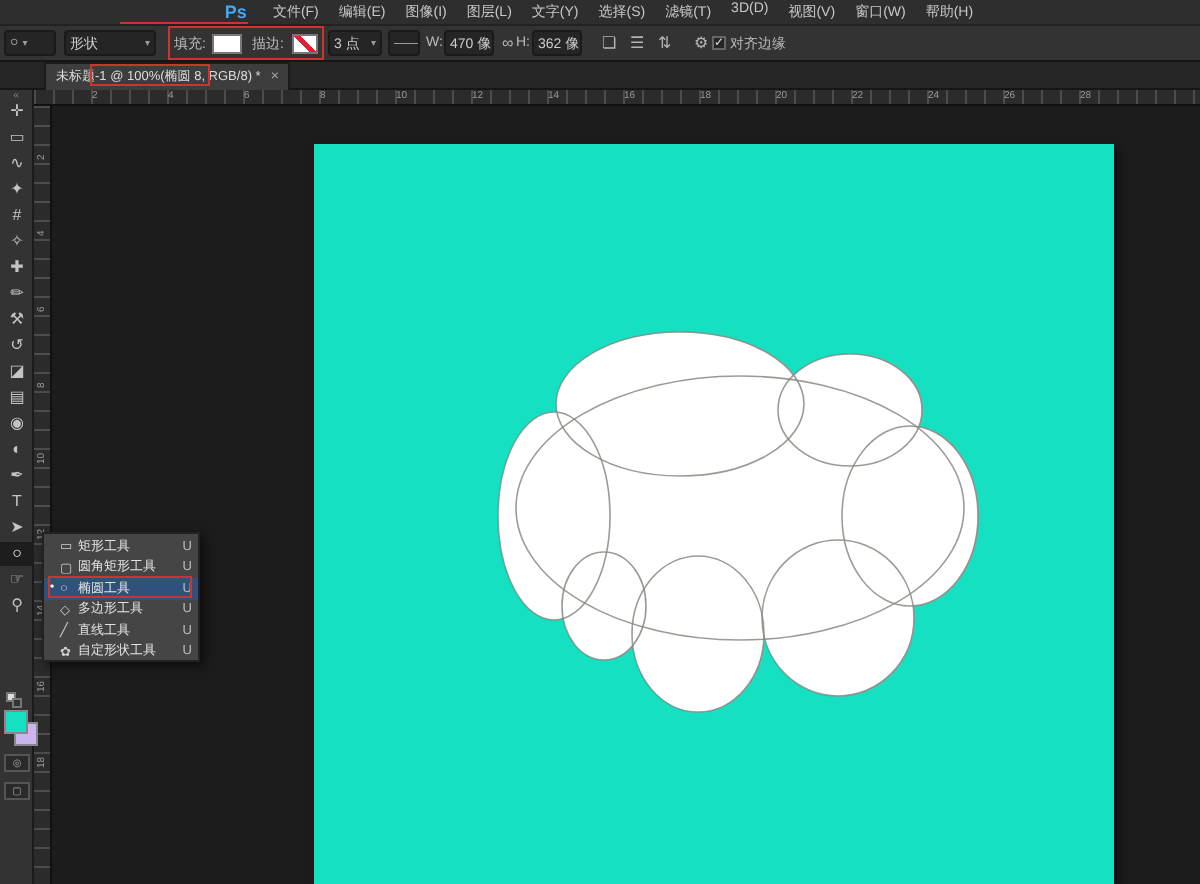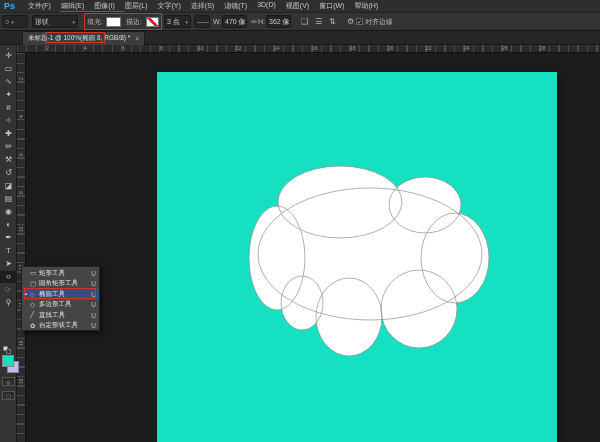--- a/index.html
+++ b/index.html
@@ -1,21 +1,21 @@
 <!DOCTYPE html>
 <html style="--red: #cc352b; --teal: #15e1c2; --bg-swatch: #c9b6f0; --hl: #30517c;"><head>
 <meta charset="utf-8">
 <style>
   :root{
     --red:#cc352b; --teal:#15e1c2; --bg-swatch:#c9b6f0; --hl:#30517c;
   }
   *{margin:0;padding:0;box-sizing:border-box;}
   html,body{width:600px;height:442px;overflow:hidden;}
   body{font-family:"Liberation Sans","DejaVu Sans",sans-serif;background:#1c1c1c;position:relative;color:#cfcfcf;}
-  .abs{position:absolute;}
+  .abs{position:absolute;justify-content:center;}
 
   
   #menubar{left:0;top:0;width:600px;height:13px;background:#2e2e2e;display:flex;align-items:center;font-size:7px;border-bottom:1px solid #222;}
   #ps-logo{color:#3fa9f5;font-weight:bold;font-size:9px;margin:0 8px 0 4px;}
   .menu-item{padding:0 5px;color:#c8c8c8;white-space:nowrap;}
   #menu-underline{left:60px;top:10.5px;width:64px;height:1.5px;background:var(--red);}
 
   
   #optionsbar{left:0;top:13px;width:600px;height:18px;background:#333333;border-bottom:1px solid #161616;font-size:7px;}
   .ob{position:absolute;top:2px;height:13px;display:flex;align-items:center;}

